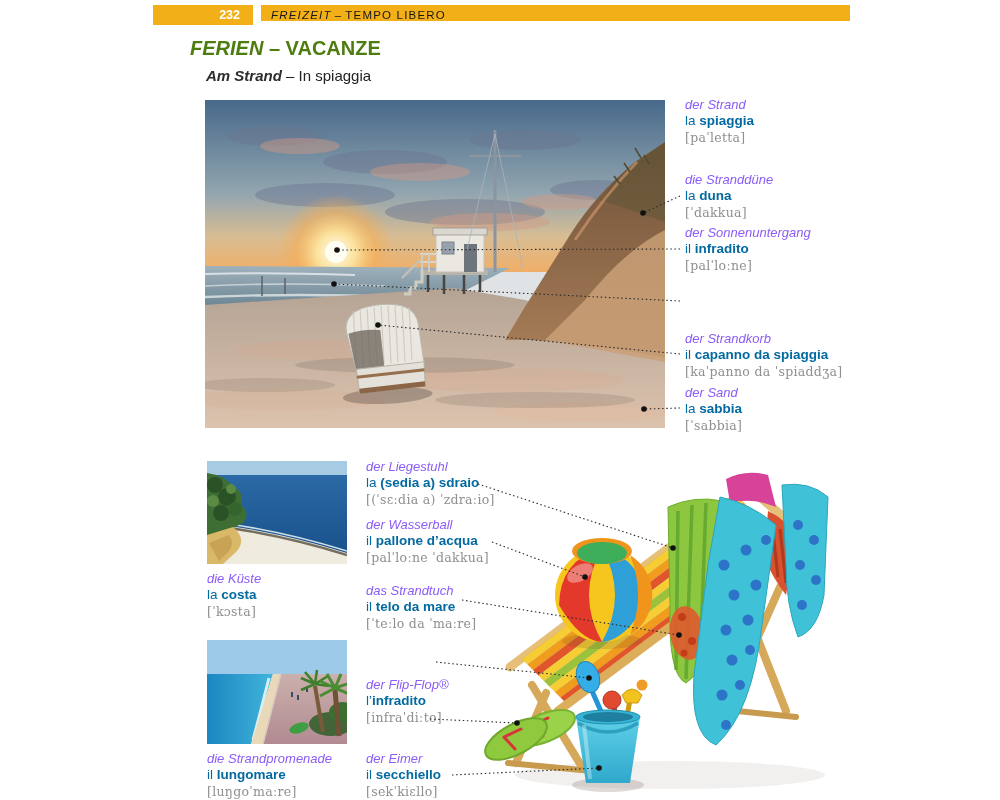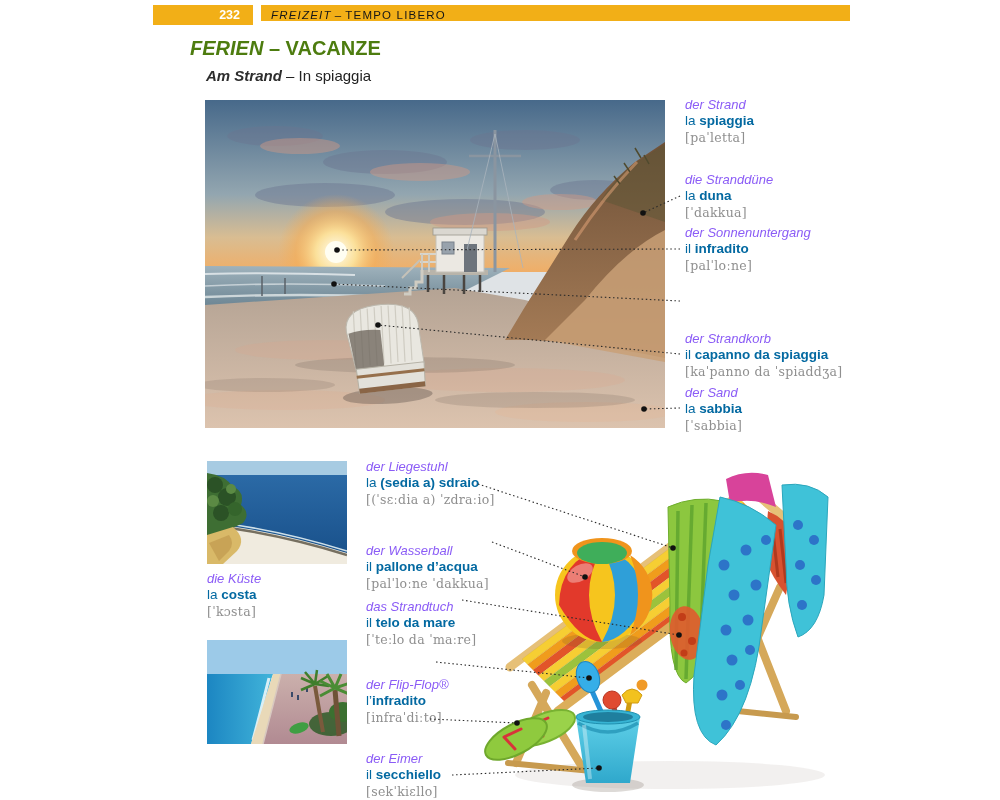--- a/index.html
+++ b/index.html
@@ -248,32 +248,37 @@
         <path d="M132,96 Q130,72 128,50" stroke="#6e5236" stroke-width="5" fill="none"></path>
         <g stroke="#3f7e2c" stroke-width="2.5">
           <path d="M108,44 l-14,-6 M108,44 l-10,-12 M108,44 l2,-14 M108,44 l13,-8 M108,44 l14,2 M108,44 l-14,6"></path>
         </g>
         <g stroke="#4a8c34" stroke-width="3">
           <path d="M128,48 l-15,-7 M128,48 l-8,-14 M128,48 l6,-14 M128,48 l15,-5 M128,48 l14,6 M128,48 l-15,8"></path>
         </g>
       </g>
     </svg>
   </div>
+  <div class="vocab" style="left:207px;top:751px">
+    <div class="de">die Strandpromenade</div>
+    <div class="it"><span class="art">il </span><span class="bold">lungomare</span></div>
+    <div class="ipa">[luŋgoˈmaːre]</div>
+  </div>
 
   <div class="vocab" style="left:366px;top:459px">
     <div class="de">der Liegestuhl</div>
     <div class="it"><span class="art">la </span><span class="bold">(sedia a) sdraio</span></div>
     <div class="ipa">[(ˈsɛːdia a) ˈzdraːio]</div>
   </div>
-  <div class="vocab" style="left:366px;top:543px">
+  <div class="vocab" style="left:366px;top:517px">
     <div class="de">der Wasserball</div>
     <div class="it"><span class="art">il </span><span class="bold">pallone d’acqua</span></div>
     <div class="ipa">[palˈloːne ˈdakkua]</div>
   </div>
-  <div class="vocab" style="left:366px;top:599px">
+  <div class="vocab" style="left:366px;top:583px">
     <div class="de">das Strandtuch</div>
     <div class="it"><span class="art">il </span><span class="bold">telo da mare</span></div>
     <div class="ipa">[ˈteːlo da ˈmaːre]</div>
   </div>
   <div class="vocab" style="left:366px;top:677px">
     <div class="de">der Flip-Flop®</div>
     <div class="it"><span class="art">l’</span><span class="bold">infradito</span></div>
     <div class="ipa">[infraˈdiːto]</div>
   </div>
   <div class="vocab" style="left:366px;top:751px">

